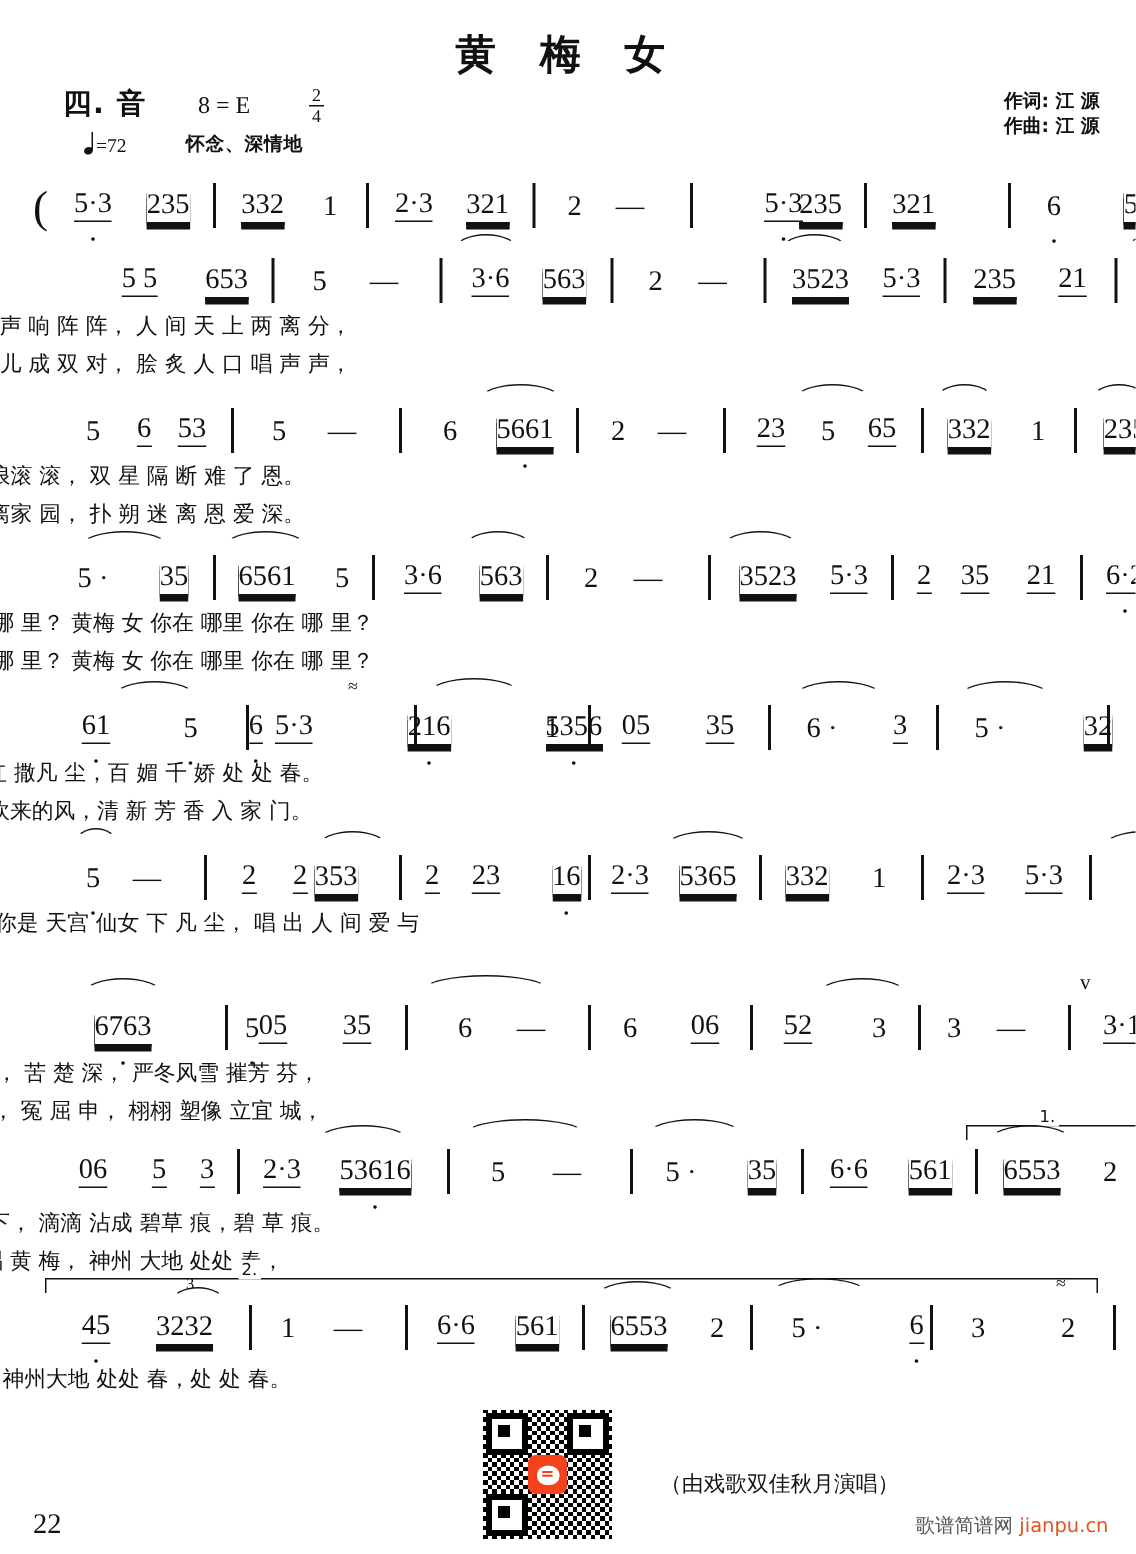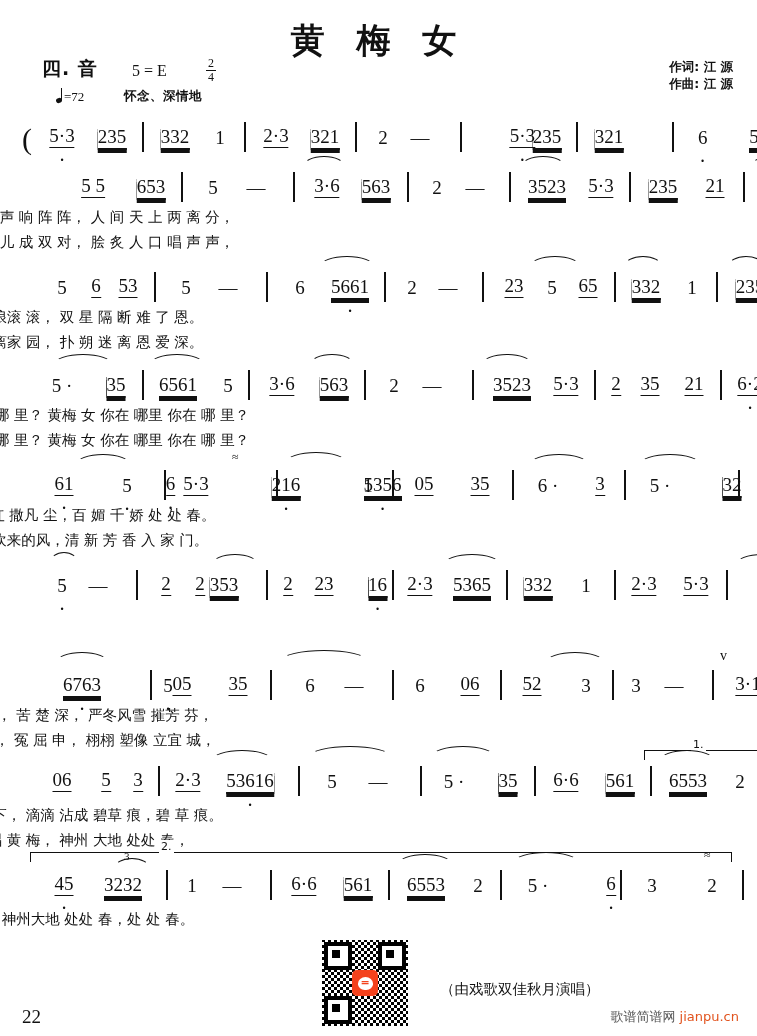--- a/index.html
+++ b/index.html
@@ -11,21 +11,21 @@
     color:#111;
     position:relative;
     overflow:hidden;
     -webkit-font-smoothing:antialiased;
   }
 
   
   .page-title{
     position:absolute; left:0; top:18px; width:757px;
     text-align:center;
-    font-size:34px; font-weight:bold; letter-spacing:10px;
+    font-size:27px; font-weight:bold; letter-spacing:10px;
     font-family:"DejaVu Sans","Liberation Sans",sans-serif;
   }
   .section-label{
     position:absolute; left:42px; top:56px;
     font-size:19px; font-weight:bold;
     font-family:"DejaVu Sans","Liberation Sans",sans-serif;
     letter-spacing:1px;
   }
   .keysig{
     position:absolute; left:132px; top:62px;
@@ -177,21 +177,21 @@
     font-family:"Liberation Serif","DejaVu Serif",serif;
   }
 </style>
 </head>
 <body>
 
 <div class="page-title">黄 梅 女</div>
 
 <div class="section-label">四. 音</div>
 
-<div class="keysig">5 = E</div>
+<div class="keysig">8 = E</div>
 
 <div class="timesig">
   <span class="top">2</span>
   <span class="bot">4</span>
 </div>
 
 <div class="tempo">
   <span class="qnote"></span><span>=72</span>
 </div>
 
@@ -404,20 +404,23 @@
       <span class="tok u2" style="left:518px;">332</span>
       <span class="tok" style="left:566px;">1</span>
       <span class="barline" style="left:594px;"></span>
       <span class="tok u1" style="left:624px;">2·3</span>
       <span class="tok u1" style="left:676px;">5·3</span>
       <span class="barline" style="left:706px;"></span>
       <span class="slur" style="left:716px; top:-2px; width:50px;"></span>
 
     </div>
   </div>
+  <div class="lyricrow">
+    <span class="lyr" style="left:118px;">你是  天宫 仙女 下 凡  尘，  唱 出 人  间 爱 与</span>
+  </div>
 </div>
 
 <div class="system" style="top:656px;">
   <div class="staffrow">
     <div class="notes">
       <span class="slur" style="left:36px; top:-4px; width:50px;"></span>
       <span class="tok u2 dotlow" style="left:62px;">6763</span>
       <span class="tok dotlow" style="left:110px;">5</span>
       <span class="barline" style="left:130px;"></span>
       <span class="tok u1" style="left:162px;">05</span>

